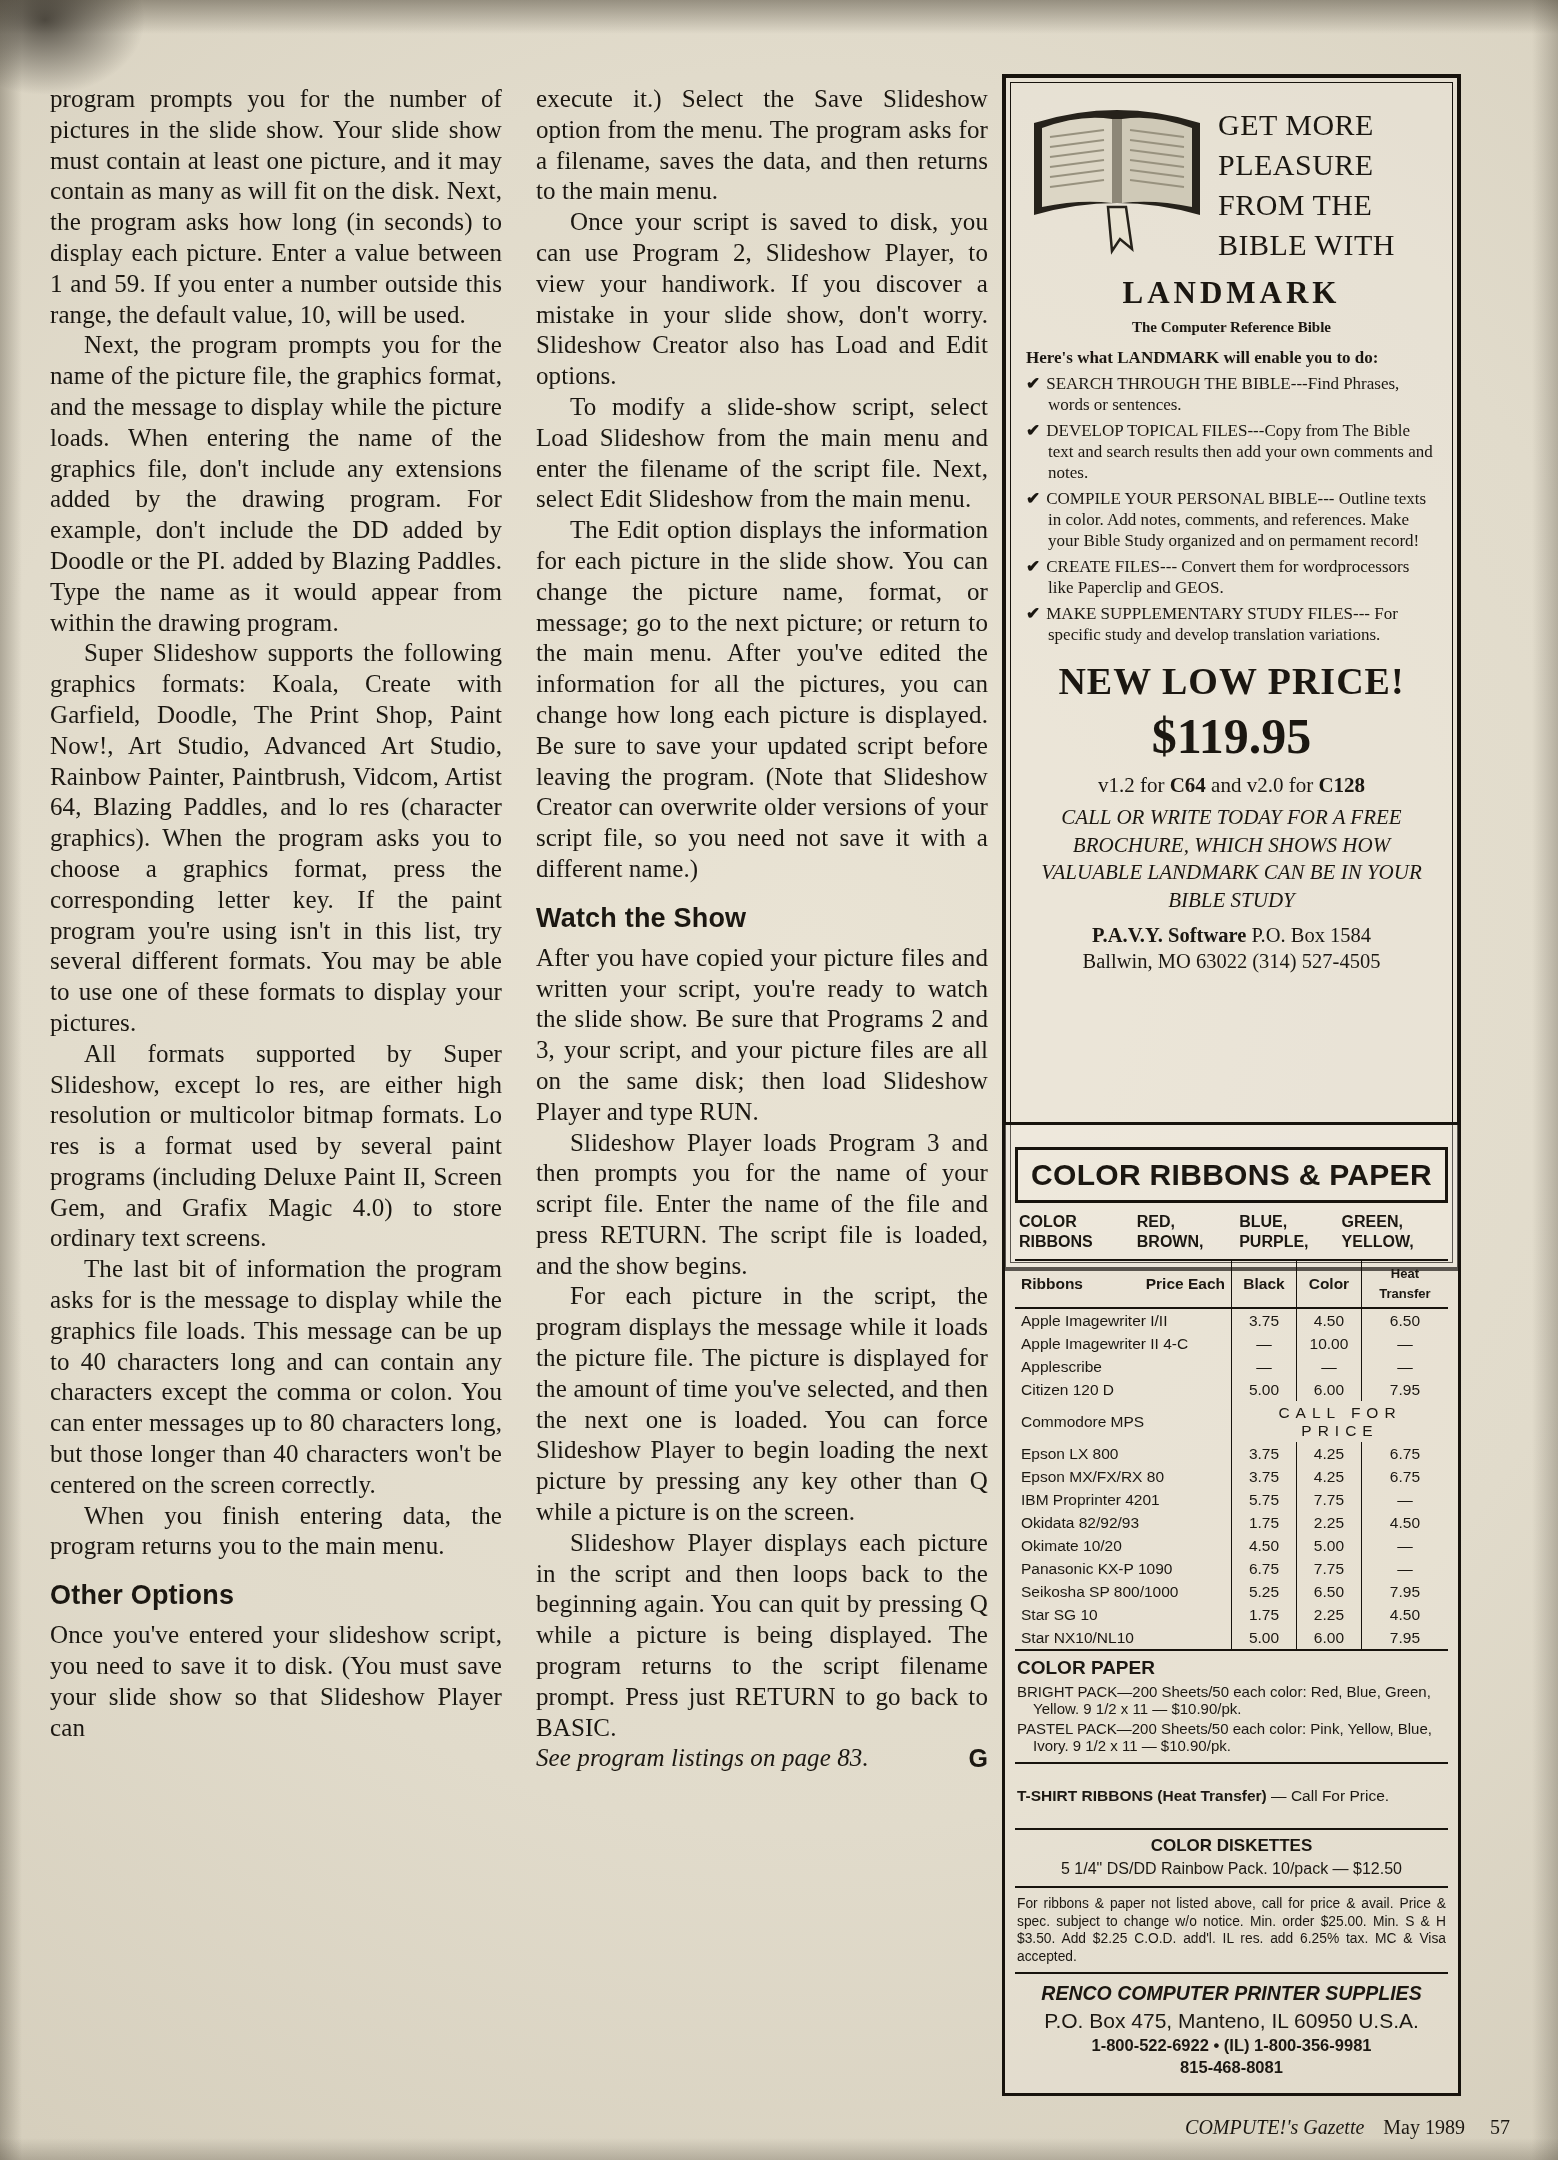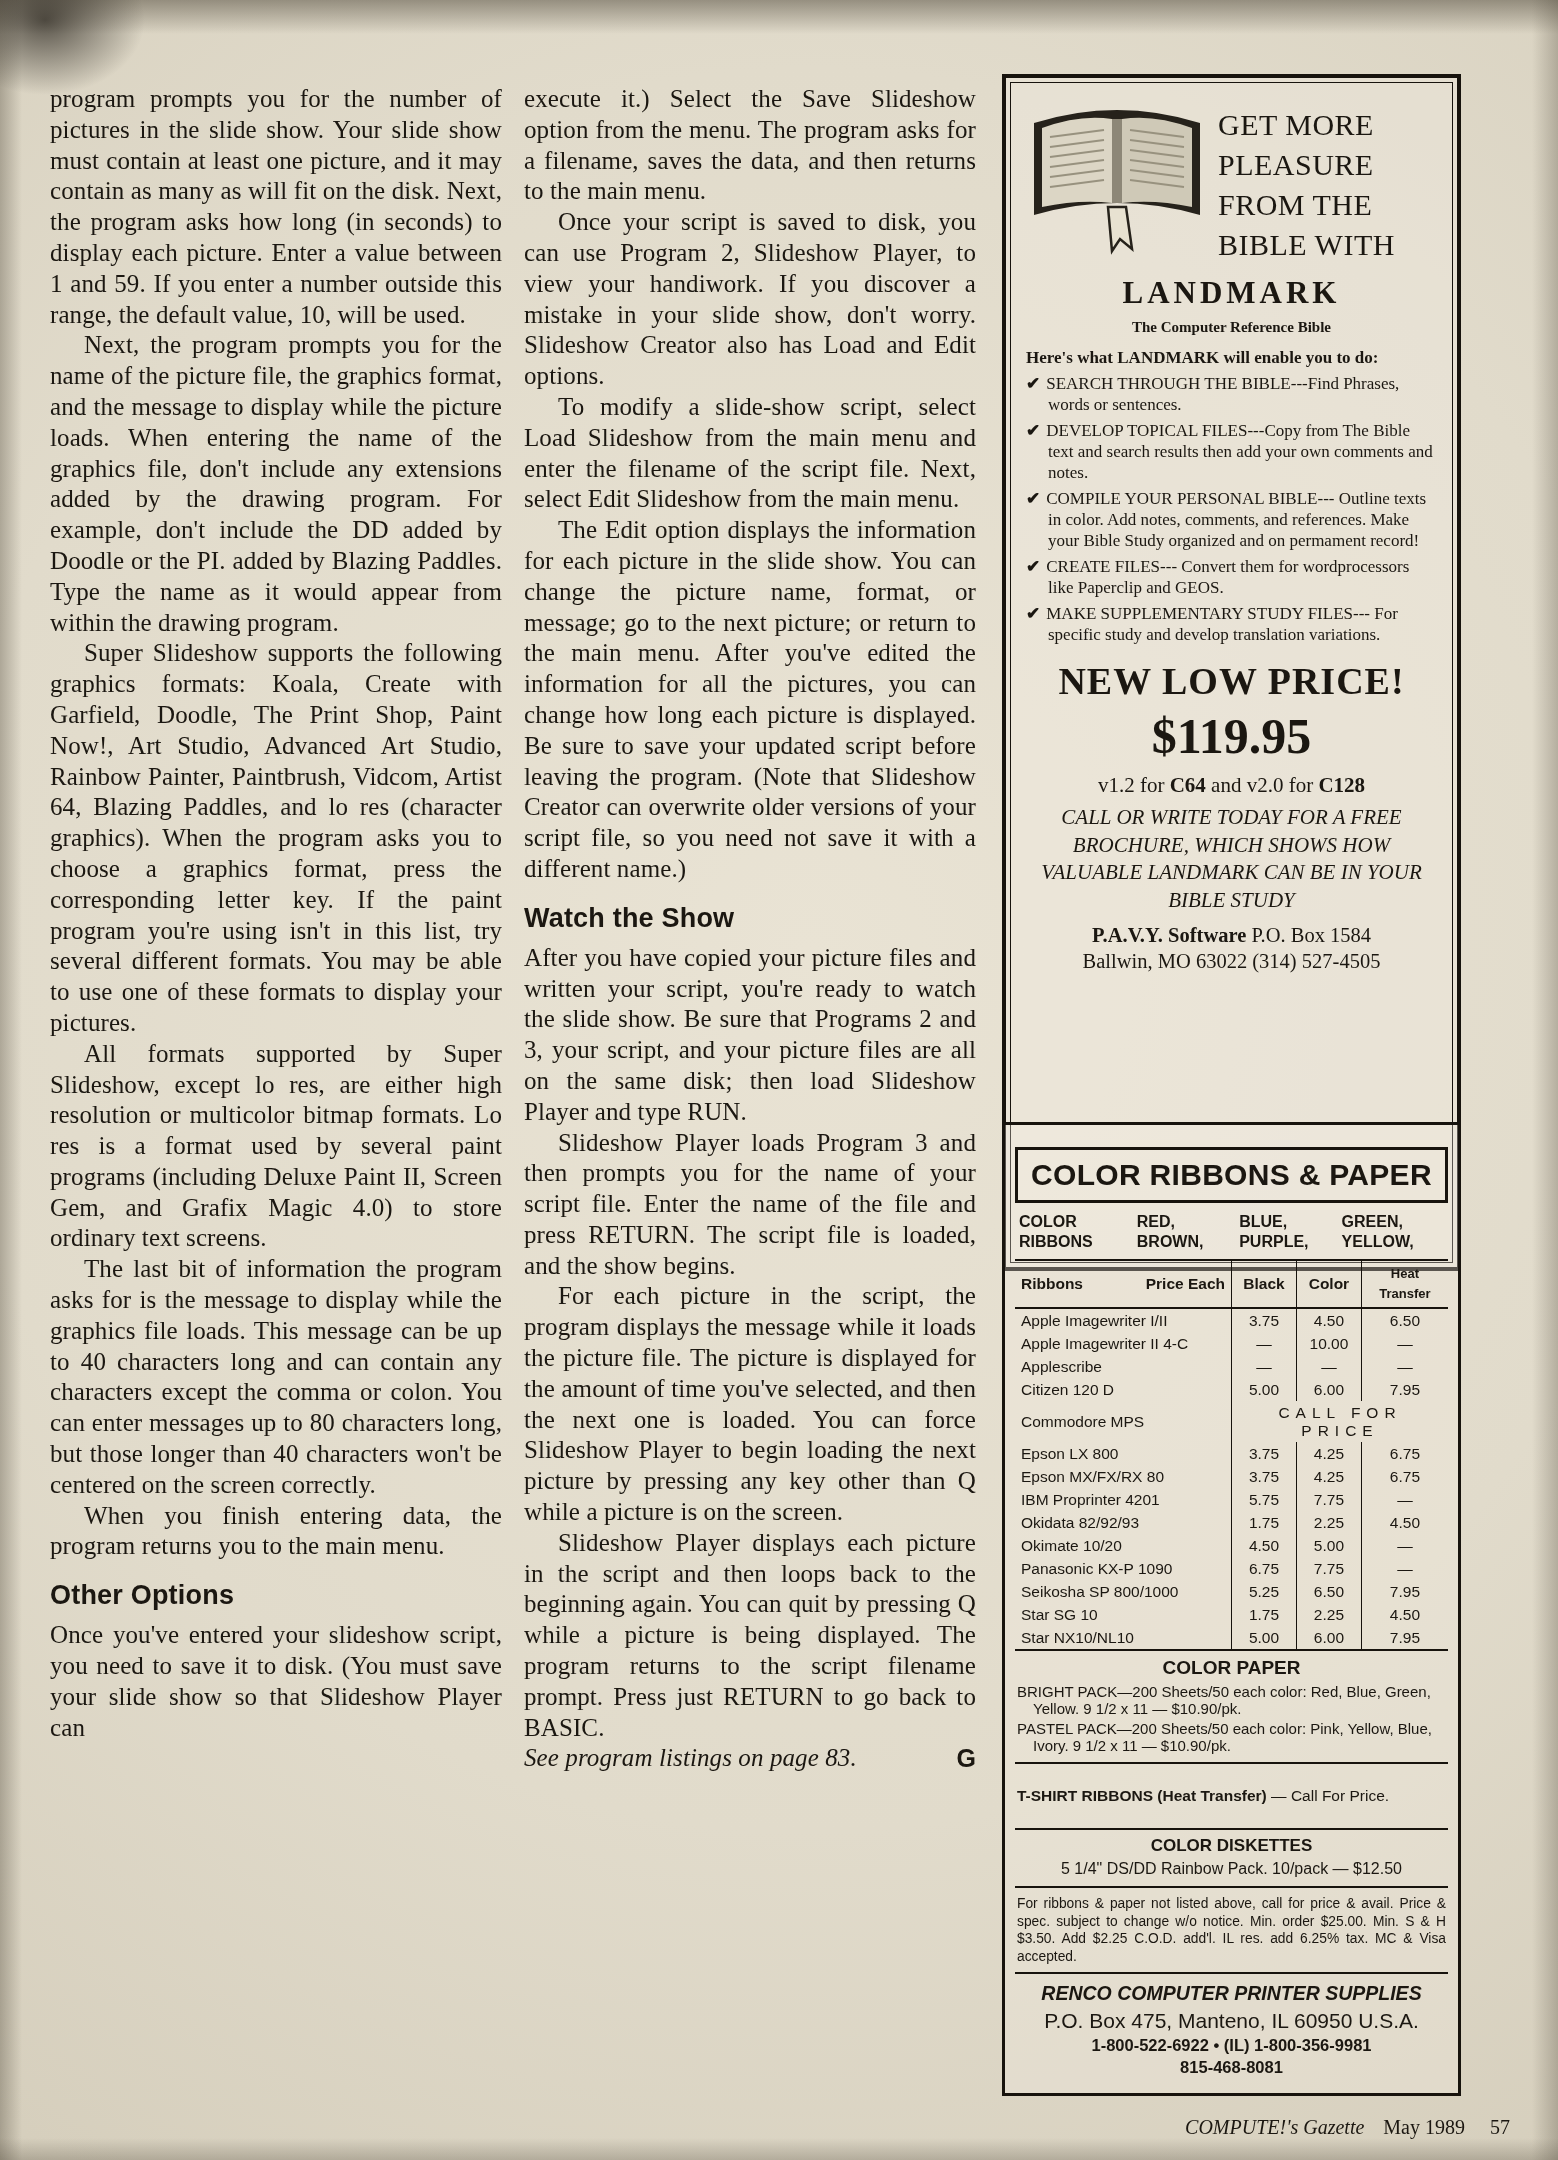--- a/index.html
+++ b/index.html
@@ -17,21 +17,21 @@
     background:linear-gradient(270deg, rgba(77,70,56,.3), rgba(77,70,56,0)); }
   .edge-bottom { position:absolute; bottom:0; left:0; right:0; height:22px;
     background:linear-gradient(0deg, rgba(77,70,56,.28), rgba(77,70,56,0)); }
   .corner-blot { position:absolute; top:-55px; left:-55px; width:200px; height:150px;
     background:radial-gradient(closest-side, rgba(30,26,20,.7), rgba(30,26,20,0)); }
 
   
   .col { position:absolute; top:84px; width:452px; font-size:25px; line-height:30.8px;
          text-align:justify; letter-spacing:.1px; }
   #col1 { left:50px; }
-  #col2 { left:524px; }
+  #col2 { left:536px; }
   .col p { margin:0; }
   .col p.ind { text-indent:34px; }
   .sec-heading { font-family:"Liberation Sans", sans-serif; font-weight:bold;
     font-size:27px; line-height:31px; margin:18px 0 9px 0; text-align:left; letter-spacing:.2px; }
   .closing { font-style:italic; margin-top:3px; }
   .end-mark { float:right; font-family:"Liberation Sans", sans-serif;
     font-style:normal; font-weight:bold; }
 
   
   .landmark { position:absolute; left:1002px; top:74px; width:459px; height:1197px;
@@ -69,21 +69,21 @@
   .rc-table th { font-weight:bold; padding:3px 6px; border-bottom:2px solid #17130d; vertical-align:middle; }
   .rc-table td { padding:2.5px 6px; }
   .rc-table .h-name { text-align:left; width:50%; }
   .rc-table .h-name .pe { float:right; }
   .rc-table .h-val { text-align:center; width:15%; border-left:1.5px solid #17130d; }
   .rc-table .h-heat { font-size:13px; line-height:20px; width:20%; }
   .rc-table .t-name { text-align:left; }
   .rc-table .t-val { text-align:center; border-left:1.5px solid #17130d; }
   .rc-table .t-call { text-align:center; letter-spacing:6px; border-left:1.5px solid #17130d; }
   .rc-paper { border-top:2px solid #17130d; padding:6px 2px 8px; }
-  .rc-paper-h { text-align:center; font-weight:bold; font-size:19px; margin-bottom:4px; }
+  .rc-paper-h { font-weight:bold; font-size:19px; margin-bottom:4px; }
   .rc-pack { font-size:15px; line-height:17px; padding-left:16px; text-indent:-16px; margin-top:3px; }
   .rc-tshirt { border-top:2px solid #17130d; padding:23px 2px; font-size:15.5px; }
   .rc-tshirt b { font-weight:bold; }
   .rc-disk { border-top:2px solid #17130d; padding:6px 2px 8px; text-align:center; }
   .rc-disk-h { font-weight:bold; font-size:17px; }
   .rc-disk-l { font-size:16px; margin-top:4px; }
   .rc-fine { border-top:2px solid #17130d; padding:7px 2px; font-size:13.8px;
     line-height:17.5px; text-align:justify; }
   .rc-company { border-top:2px solid #17130d; padding:8px 2px 6px; text-align:center; }
   .rc-co-name { font-weight:bold; font-style:italic; font-size:19.5px; }

